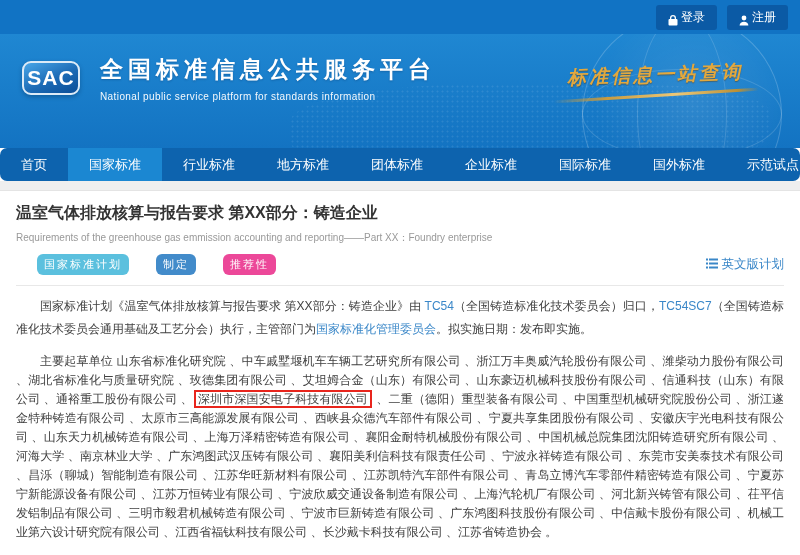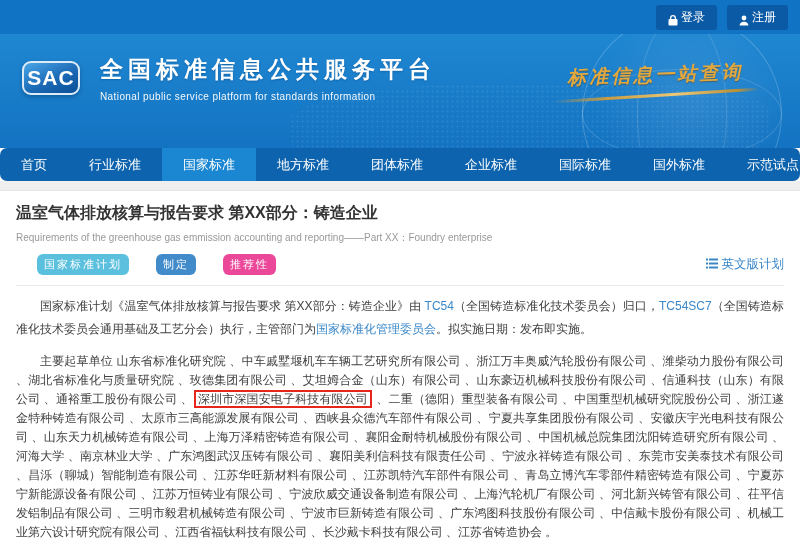--- a/index.html
+++ b/index.html
@@ -104,22 +104,22 @@
     </div>
   </div>
   <div class="slogan">
     <div class="slogan-text">标准信息一站查询</div>
     <div class="slogan-line"></div>
   </div>
 </div>
 
 <div class="nav" id="main-nav">
     <div class="nav-item">首页</div>
+    <div class="nav-item active">国家标准</div>
     <div class="nav-item">行业标准</div>
-    <div class="nav-item active">国家标准</div>
     <div class="nav-item">地方标准</div>
     <div class="nav-item">团体标准</div>
     <div class="nav-item">企业标准</div>
     <div class="nav-item">国际标准</div>
     <div class="nav-item">国外标准</div>
     <div class="nav-item">示范试点</div>
   </div>
 <div class="gray-strip"></div>
 
 <div class="content">

